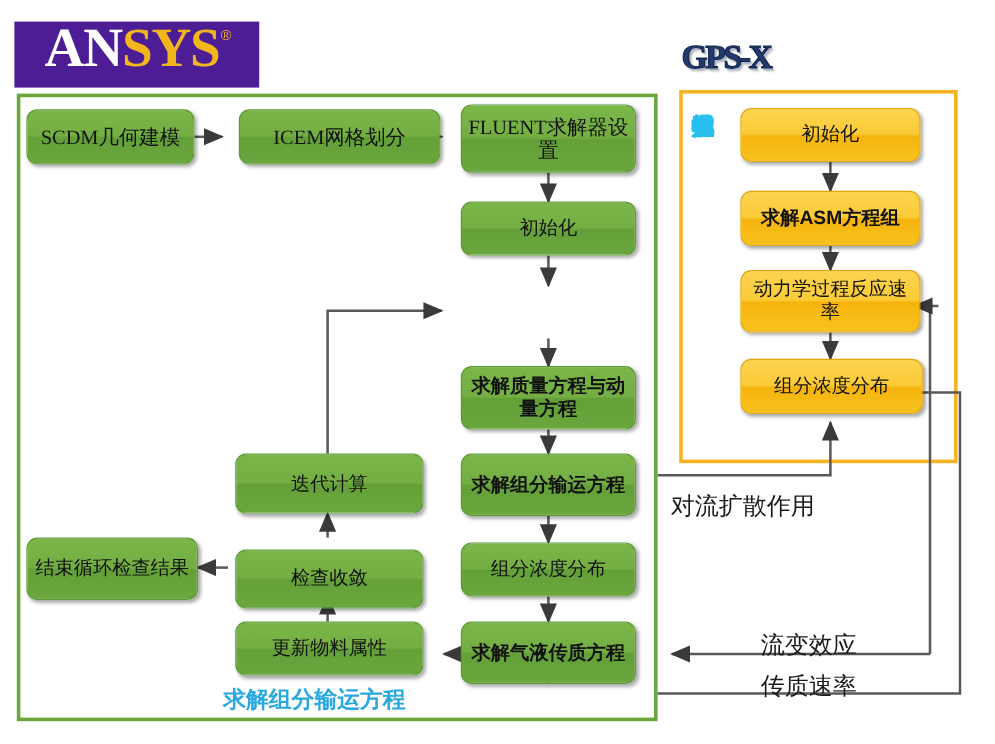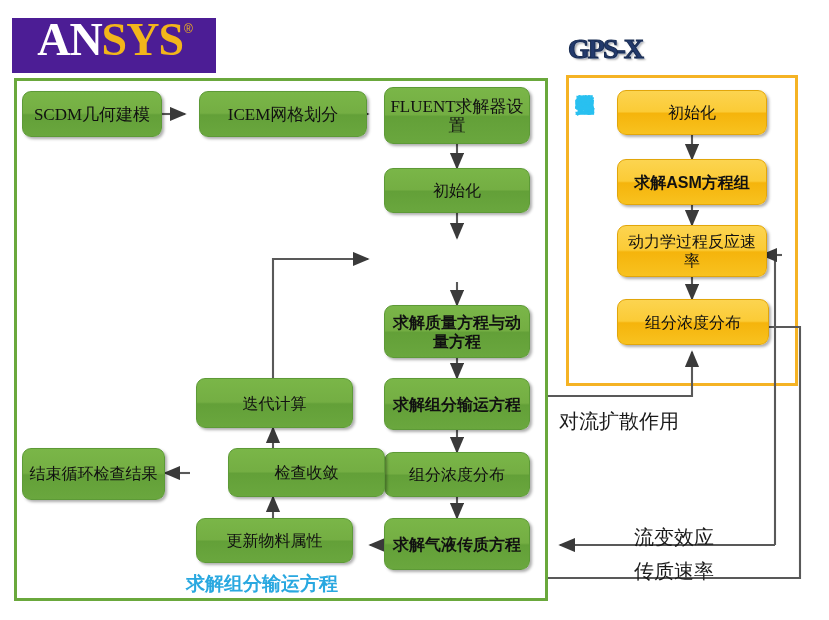--- a/index.html
+++ b/index.html
@@ -177,21 +177,21 @@
   </div>
 
   <div class="node green bold" style="left:384px;top:518px;width:146px;height:52px;">
     <span>求解气液传质方程</span>
   </div>
 
   <div class="node green" style="left:196px;top:518px;width:157px;height:45px;">
     <span>更新物料属性</span>
   </div>
 
-  <div class="node green" style="left:196px;top:448px;width:157px;height:49px;margin-left:32px;">
+  <div class="node green" style="left:196px;top:458px;width:157px;height:49px;">
     <span>检查收敛</span>
   </div>
 
   <div class="node green" style="left:196px;top:378px;width:157px;height:50px;">
     <span>迭代计算</span>
   </div>
 
   <div class="node green" style="left:22px;top:448px;width:143px;height:52px;line-height:22px;">
     <span>结束循环检查结果</span>
   </div>

